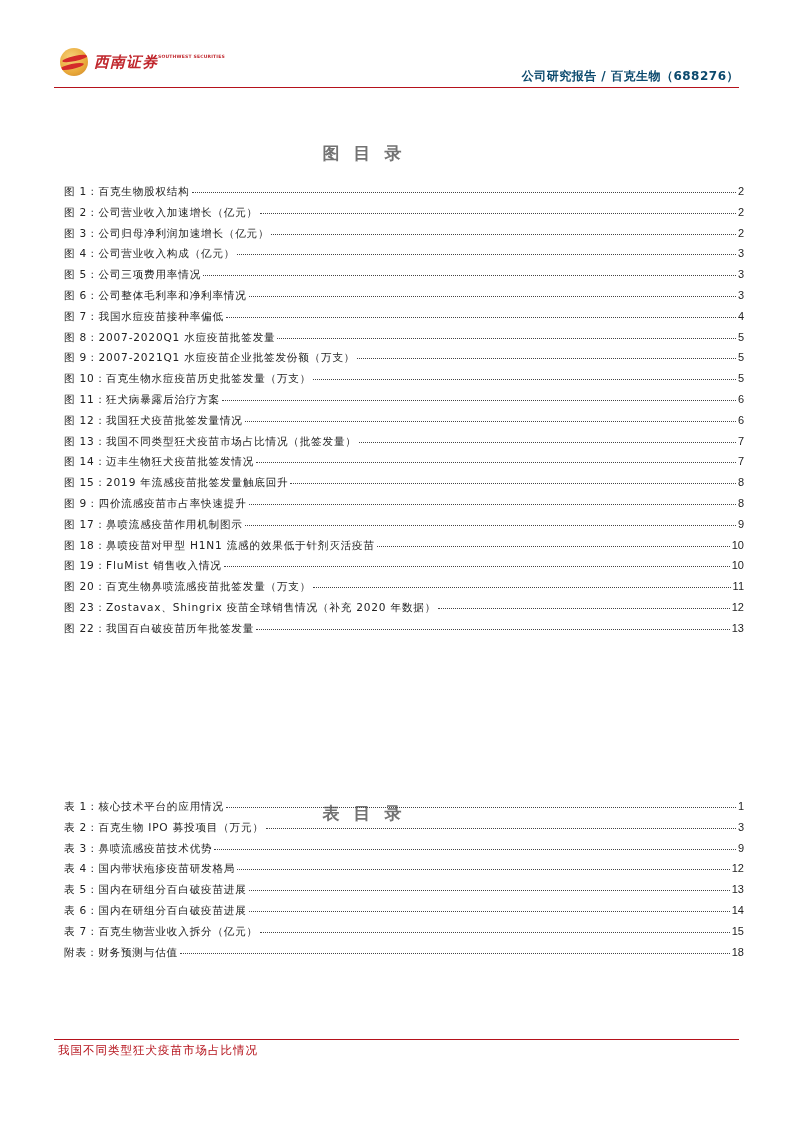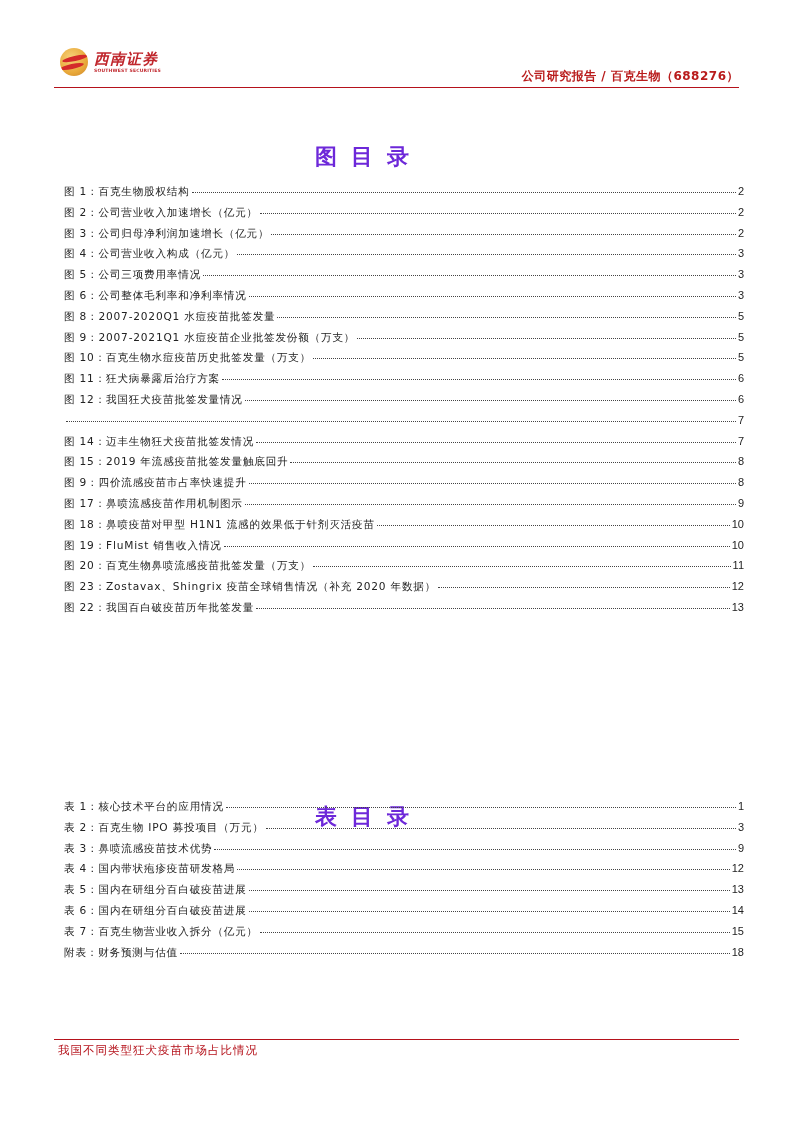--- a/index.html
+++ b/index.html
@@ -5,27 +5,27 @@
     * { margin: 0; padding: 0; box-sizing: border-box; }
     html, body { width: 793px; height: 1122px; background: #ffffff; }
     body { position: relative; font-family: "DejaVu Sans", "Liberation Sans", sans-serif; color: #1a1a1a; overflow: hidden; }
 
     .header { position: absolute; left: 54px; top: 44px; width: 685px; height: 44px; }
     .logo { position: absolute; left: 6px; top: 4px; display: flex; align-items: center; }
     .logo-mark { width: 28px; height: 28px; border-radius: 50%; position: relative; overflow: hidden;
       background: radial-gradient(circle at 40% 35%, #f6d27a 0%, #e9a93a 60%, #c9822a 100%); }
     .logo-mark::before { content: ""; position: absolute; left: 2px; top: 8px; width: 26px; height: 5px; background: #d42a2a; border-radius: 50% 50% 50% 50%; transform: rotate(-12deg); }
     .logo-mark::after { content: ""; position: absolute; left: 0px; top: 16px; width: 24px; height: 5px; background: #d42a2a; border-radius: 50%; transform: rotate(-12deg); }
-    .logo-text { margin-left: 6px; display: flex; flex-direction: column; justify-content: space-between; }
+    .logo-text { margin-left: 6px; display: flex; flex-direction: row; justify-content: space-between; }
     .logo-cn { font-family: "DejaVu Serif", serif; font-size: 15px; font-weight: bold; color: #c0272d; letter-spacing: 1px; font-style: italic; line-height: 17px; }
     .logo-en { font-size: 4.5px; color: #c0272d; letter-spacing: 0.2px; line-height: 6px; font-weight: bold; }
-    .header-title { position: absolute; right: 0; top: 24px; font-size: 12px; font-weight: bold; color: #b91c1c; letter-spacing: 0.5px; }
+    .header-title { position: absolute; right: 0; top: 24px; font-size: 12px; font-weight: bold; color: #0c4a6e; letter-spacing: 0.5px; }
     .header-rule { position: absolute; left: 0; right: 0; bottom: 0; height: 1.5px; background: #b5121b; }
 
-    .section-title { position: absolute; left: 0; width: 738px; text-align: center; font-family: "DejaVu Serif", serif; font-size: 22px; font-weight: bold; letter-spacing: 14px; color: #6d28d9; }
+    .section-title { position: absolute; left: 0; width: 738px; text-align: center; font-family: "DejaVu Serif", serif; font-size: 17px; font-weight: bold; letter-spacing: 14px; color: #737373; }
 
     .toc { position: absolute; left: 64px; width: 680px; }
     .toc-row { display: flex; align-items: baseline; height: 20.8px; font-size: 10.6px; color: #222; cursor: pointer; }
     .toc-label { white-space: nowrap; letter-spacing: 0.8px; }
     .toc-dots { flex: 1; border-bottom: 1px dotted #444; margin: 0 2px; height: 1px; transform: translateY(-2px); }
     .toc-page { white-space: nowrap; font-family: "Liberation Sans", sans-serif; font-size: 11px; }
 
     .footer-rule { position: absolute; left: 54px; width: 685px; top: 1039px; height: 1px; background: #b5121b; }
     .footer-text { position: absolute; left: 58px; top: 1043px; font-family: "DejaVu Serif", serif; font-size: 11.5px; color: #b5121b; letter-spacing: 1px; }
   </style>
@@ -71,20 +71,25 @@
       <span class="toc-label">图 5：公司三项费用率情况</span>
       <span class="toc-dots"></span>
       <span class="toc-page">3</span>
     </div>
     <div class="toc-row">
       <span class="toc-label">图 6：公司整体毛利率和净利率情况</span>
       <span class="toc-dots"></span>
       <span class="toc-page">3</span>
     </div>
     <div class="toc-row">
+      <span class="toc-label">图 7：我国水痘疫苗接种率偏低</span>
+      <span class="toc-dots"></span>
+      <span class="toc-page">4</span>
+    </div>
+    <div class="toc-row">
       <span class="toc-label">图 8：2007-2020Q1 水痘疫苗批签发量</span>
       <span class="toc-dots"></span>
       <span class="toc-page">5</span>
     </div>
     <div class="toc-row">
       <span class="toc-label">图 9：2007-2021Q1 水痘疫苗企业批签发份额（万支）</span>
       <span class="toc-dots"></span>
       <span class="toc-page">5</span>
     </div>
     <div class="toc-row">
@@ -96,20 +101,21 @@
       <span class="toc-label">图 11：狂犬病暴露后治疗方案</span>
       <span class="toc-dots"></span>
       <span class="toc-page">6</span>
     </div>
     <div class="toc-row">
       <span class="toc-label">图 12：我国狂犬疫苗批签发量情况</span>
       <span class="toc-dots"></span>
       <span class="toc-page">6</span>
     </div>
     <div class="toc-row">
+      <span class="toc-label">图 13：我国不同类型狂犬疫苗市场占比情况（批签发量）</span>
       <span class="toc-dots"></span>
       <span class="toc-page">7</span>
     </div>
     <div class="toc-row">
       <span class="toc-label">图 14：迈丰生物狂犬疫苗批签发情况</span>
       <span class="toc-dots"></span>
       <span class="toc-page">7</span>
     </div>
     <div class="toc-row">
       <span class="toc-label">图 15：2019 年流感疫苗批签发量触底回升</span>

